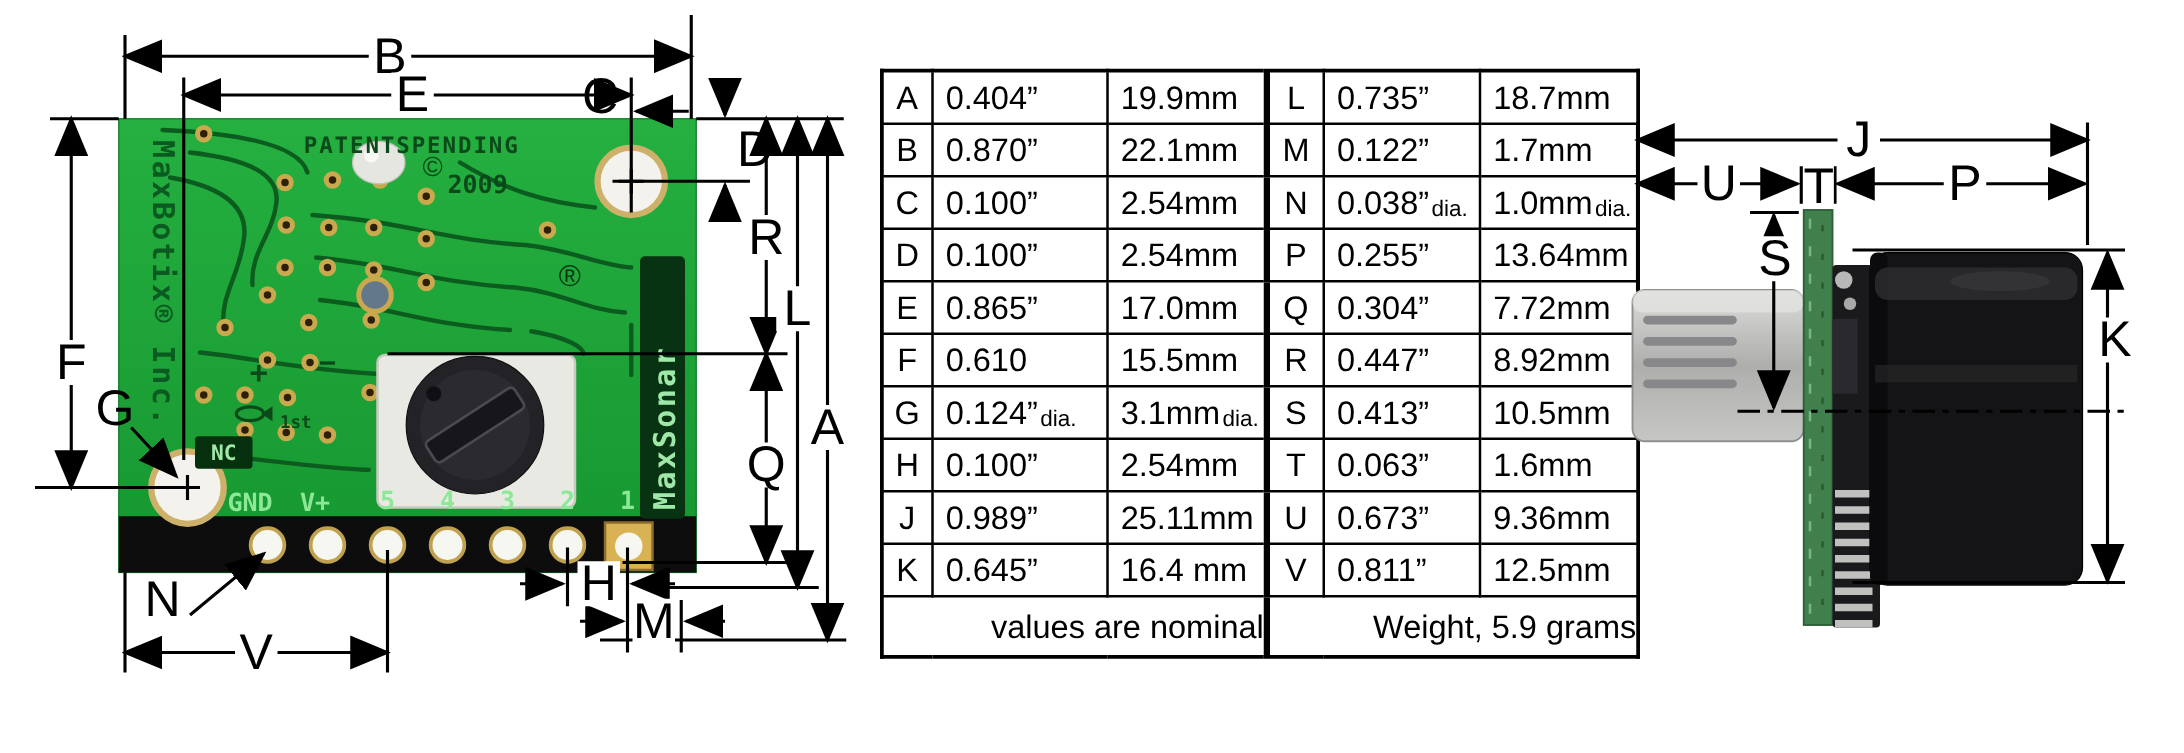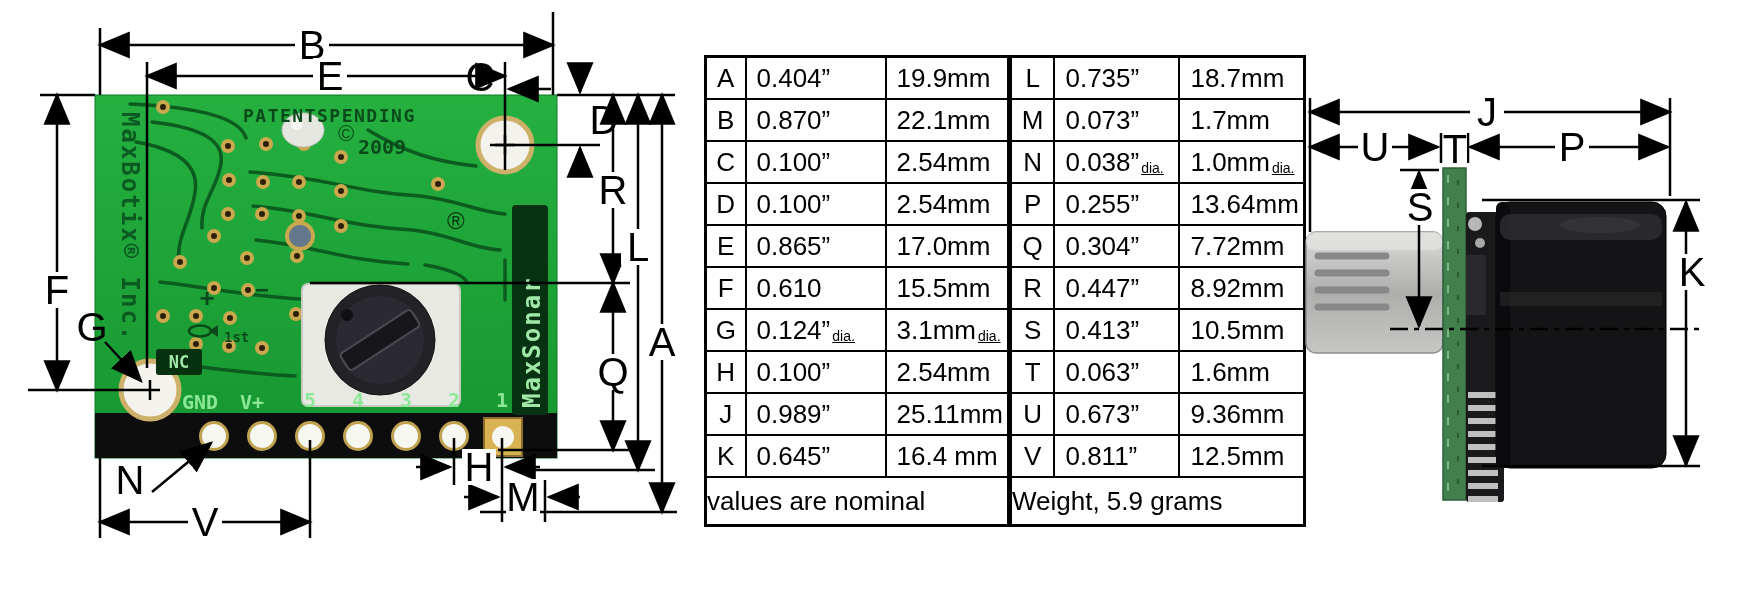--- a/index.html
+++ b/index.html
@@ -8,22 +8,22 @@
   svg text{font-family:"Liberation Sans",sans-serif;}
   .dimlabel{font-size:40px;fill:#000;}
   .dim{stroke:#000;stroke-width:2.5;fill:none;}
   .silk-mono{font-family:"DejaVu Sans Mono","Liberation Mono",monospace;font-weight:bold;}
   
   table.dim-table{position:absolute;left:704px;top:55px;border-collapse:collapse;
         table-layout:fixed;border:3px solid #000;font-size:26px;color:#000;background:#fff;}
   .dim-table td{border:2px solid #000;height:40px;padding:0 4px 0 10px;white-space:nowrap;overflow:hidden;}
   .dim-table td.letter{text-align:center;padding:0;}
   .dim-table td.grp{border-left:5px solid #000;}
-  .dim-table .dia{font-size:14px;margin-left:2px;position:relative;top:2px;text-decoration:underline;}
-  .dim-table tfoot td{height:46px;text-align:left;padding:0;}
+  .dim-table .dia{font-size:18px;margin-left:2px;position:relative;top:2px;}
+  .dim-table tfoot td{height:46px;text-align:right;padding:0;}
 </style>
 </head>
 <body>
 
 <div id="stage">
 
   <svg width="700" height="602" viewBox="0 0 700 602" style="position:absolute;left:0;top:0;">
     <defs>
       <marker id="ah" viewBox="0 0 12 10" refX="11" refY="5" markerWidth="13" markerHeight="11" orient="auto-start-reverse">
         <path d="M0,0 L12,5 L0,10 z" fill="#000"></path>
@@ -242,21 +242,21 @@
           <td class="value">19.9mm</td>
           <td class="letter grp">L</td>
           <td class="value">0.735”</td>
           <td class="value">18.7mm</td>
         </tr>
         <tr>
           <td class="letter">B</td>
           <td class="value">0.870”</td>
           <td class="value">22.1mm</td>
           <td class="letter grp">M</td>
-          <td class="value">0.073”</td>
+          <td class="value">0.122”</td>
           <td class="value">1.7mm</td>
         </tr>
         <tr>
           <td class="letter">C</td>
           <td class="value">0.100”</td>
           <td class="value">2.54mm</td>
           <td class="letter grp">N</td>
           <td class="value">0.038”<span class="dia">dia.</span></td>
           <td class="value">1.0mm<span class="dia">dia.</span></td>
         </tr>

